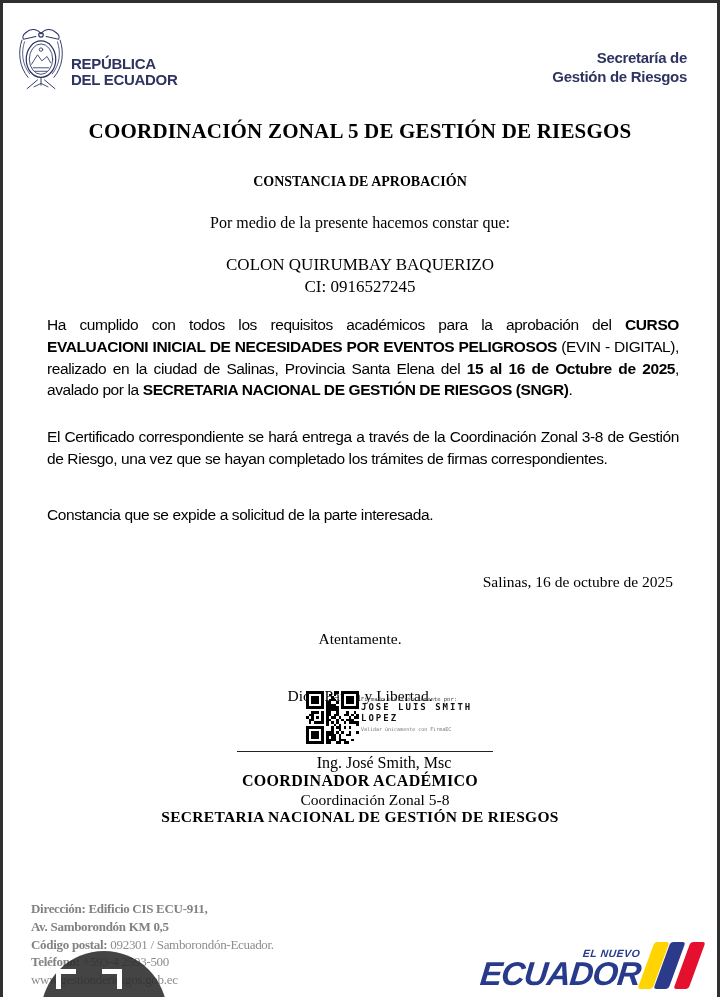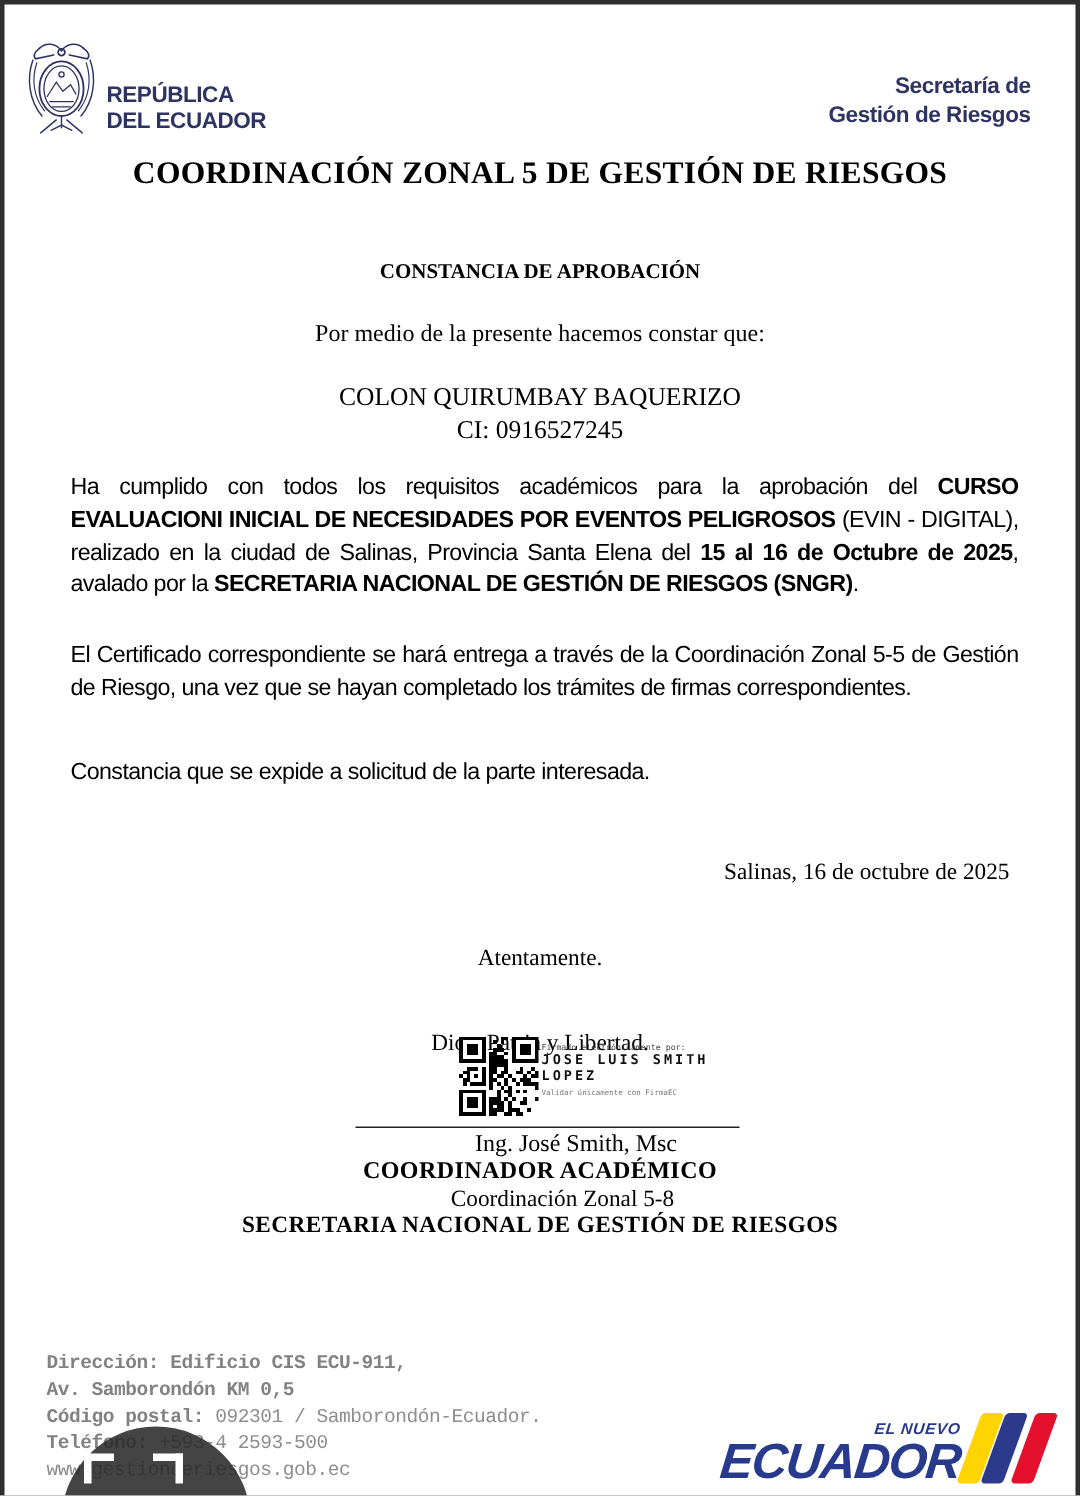--- a/index.html
+++ b/index.html
@@ -12,21 +12,21 @@
   
   .hdr-left { position:absolute; left:12px; top:20px; display:flex; align-items:center; }
   .coat { width:52px; height:74px; }
   .rep-text { margin-left:4px; margin-top:20px; font-family:"Liberation Sans",sans-serif;
     font-weight:bold; font-size:15px; line-height:1.1; letter-spacing:-0.3px; color:#2e3462; }
   .hdr-right { position:absolute; right:30px; top:46px; text-align:right;
     font-family:"Liberation Sans",sans-serif; font-weight:bold; font-size:15px;
     line-height:1.25; letter-spacing:-0.3px; color:#2e3462;margin-left:28px; }
   
   .cline { position:absolute; left:0; width:100%; text-align:center; }
-  .title    { top:100px; font-size:21px; font-weight:bold; letter-spacing:0.2px;font-family:Liberation Serif, serif; }
+  .title    { top:116px; font-size:21px; font-weight:bold; letter-spacing:0.2px;font-family:Liberation Serif, serif; }
   .subtitle { top:171px; font-size:14px; font-weight:bold; }
   .intro    { top:211px; font-size:16px; }
   .sname    { top:252px; font-size:17px; }
   .sci      { top:274px; font-size:17px; }
   
   .para { position:absolute; left:44px; width:632px; text-align:justify;
     font-family:"Liberation Sans",sans-serif; font-size:15.5px; line-height:21.8px;
     letter-spacing:-0.4px; }
   .p1 { top:311px; } .p2 { top:423px; } .p3 { top:501px; text-align:left; }
   .dateline { position:absolute; top:570px; right:44px; font-size:15.5px; }
@@ -39,21 +39,21 @@
   .stamp-tiny { font-family:"DejaVu Sans Mono",monospace; font-size:5.5px; color:#444; }
   .stamp-name { font-family:"DejaVu Sans Mono",monospace; font-weight:bold;
     font-size:9px; letter-spacing:2px; line-height:10.5px; color:#111; }
   .stamp-tiny2 { margin-top:3px; font-family:"DejaVu Sans Mono",monospace; font-size:5px; color:#777; }
   .sig-rule { position:absolute; left:234px; top:748px; width:256px; border-top:1.2px solid #222; }
   .sg-name { top:751px; font-size:16px;margin-left:24px; }
   .sg-role { top:769px; font-size:16px; font-weight:bold; letter-spacing:0.3px; }
   .sg-zone { top:788px; font-size:15.5px;padding-left:30px; }
   .sg-org  { top:805px; font-size:15.5px; font-weight:bold; letter-spacing:0.3px; }
   
-  .footer { position:absolute; left:28px; top:897px; font-family:Liberation Mono, monospace;
+  .footer { position:absolute; left:28px; top:897px; font-family:Liberation Serif, serif;
     font-size:13px; line-height:17.8px; letter-spacing:-0.3px; color:#8d8d8d; }
   .footer b { color:#828282; }
   
   .brand { position:absolute; right:20px; bottom:8px; display:flex; align-items:flex-end; }
   .brand-txt { text-align:right; color:#283a8c; font-family:"Liberation Sans",sans-serif;
     font-style:italic; transform:skewX(-6deg); }
   .brand-top { font-size:10.5px; font-weight:bold; letter-spacing:0.5px; margin-right:2px; }
   .brand-name { font-size:33px; font-weight:bold; letter-spacing:-1px; line-height:30px; }
   .stripes { display:flex; margin-left:5px; transform:skewX(-20deg); height:47px; }
   .stripe { width:15px; height:47px; border-radius:3px; }
@@ -100,21 +100,21 @@
     <div>Gestión de Riesgos</div>
   </div>
 
   <div class="cline title">COORDINACIÓN ZONAL 5 DE GESTIÓN DE RIESGOS</div>
   <div class="cline subtitle">CONSTANCIA DE APROBACIÓN</div>
   <div class="cline sname">COLON QUIRUMBAY BAQUERIZO</div>
   <div class="cline intro">Por medio de la presente hacemos constar que:</div>
   <div class="cline sci">CI: 0916527245</div>
 
   <p class="para p1"><span>Ha cumplido con todos los requisitos académicos para la aprobación del </span><b>CURSO EVALUACIONI INICIAL DE NECESIDADES POR EVENTOS PELIGROSOS</b><span> (EVIN - DIGITAL), realizado en la ciudad de Salinas, Provincia Santa Elena del </span><b>15 al 16 de Octubre de 2025</b><span>, avalado por la </span><b>SECRETARIA NACIONAL DE GESTIÓN DE RIESGOS (SNGR)</b><span>.</span></p>
-  <p class="para p2"><span>El Certificado correspondiente se hará entrega a través de la Coordinación Zonal 5-5 de Gestión de Riesgo, una vez que se hayan completado los trámites de firmas correspondientes.</span></p>
+  <p class="para p2"><span>El Certificado correspondiente se hará entrega a través de la Coordinación Zonal 3-8 de Gestión de Riesgo, una vez que se hayan completado los trámites de firmas correspondientes.</span></p>
   <p class="para p3"><span>Constancia que se expide a solicitud de la parte interesada.</span></p>
 
   <div class="dateline">Salinas, 16 de octubre de 2025</div>
   <div class="cline closing1">Atentamente.</div>
   <div class="cline closing2">Dios, Patria y Libertad.</div>
 
   <div class="stamp">
     <span>
       <svg class="qr" viewBox="0 0 21 21" shape-rendering="crispEdges" fill="#000">
         <rect x="0" y="0" width="7" height="7"></rect>

